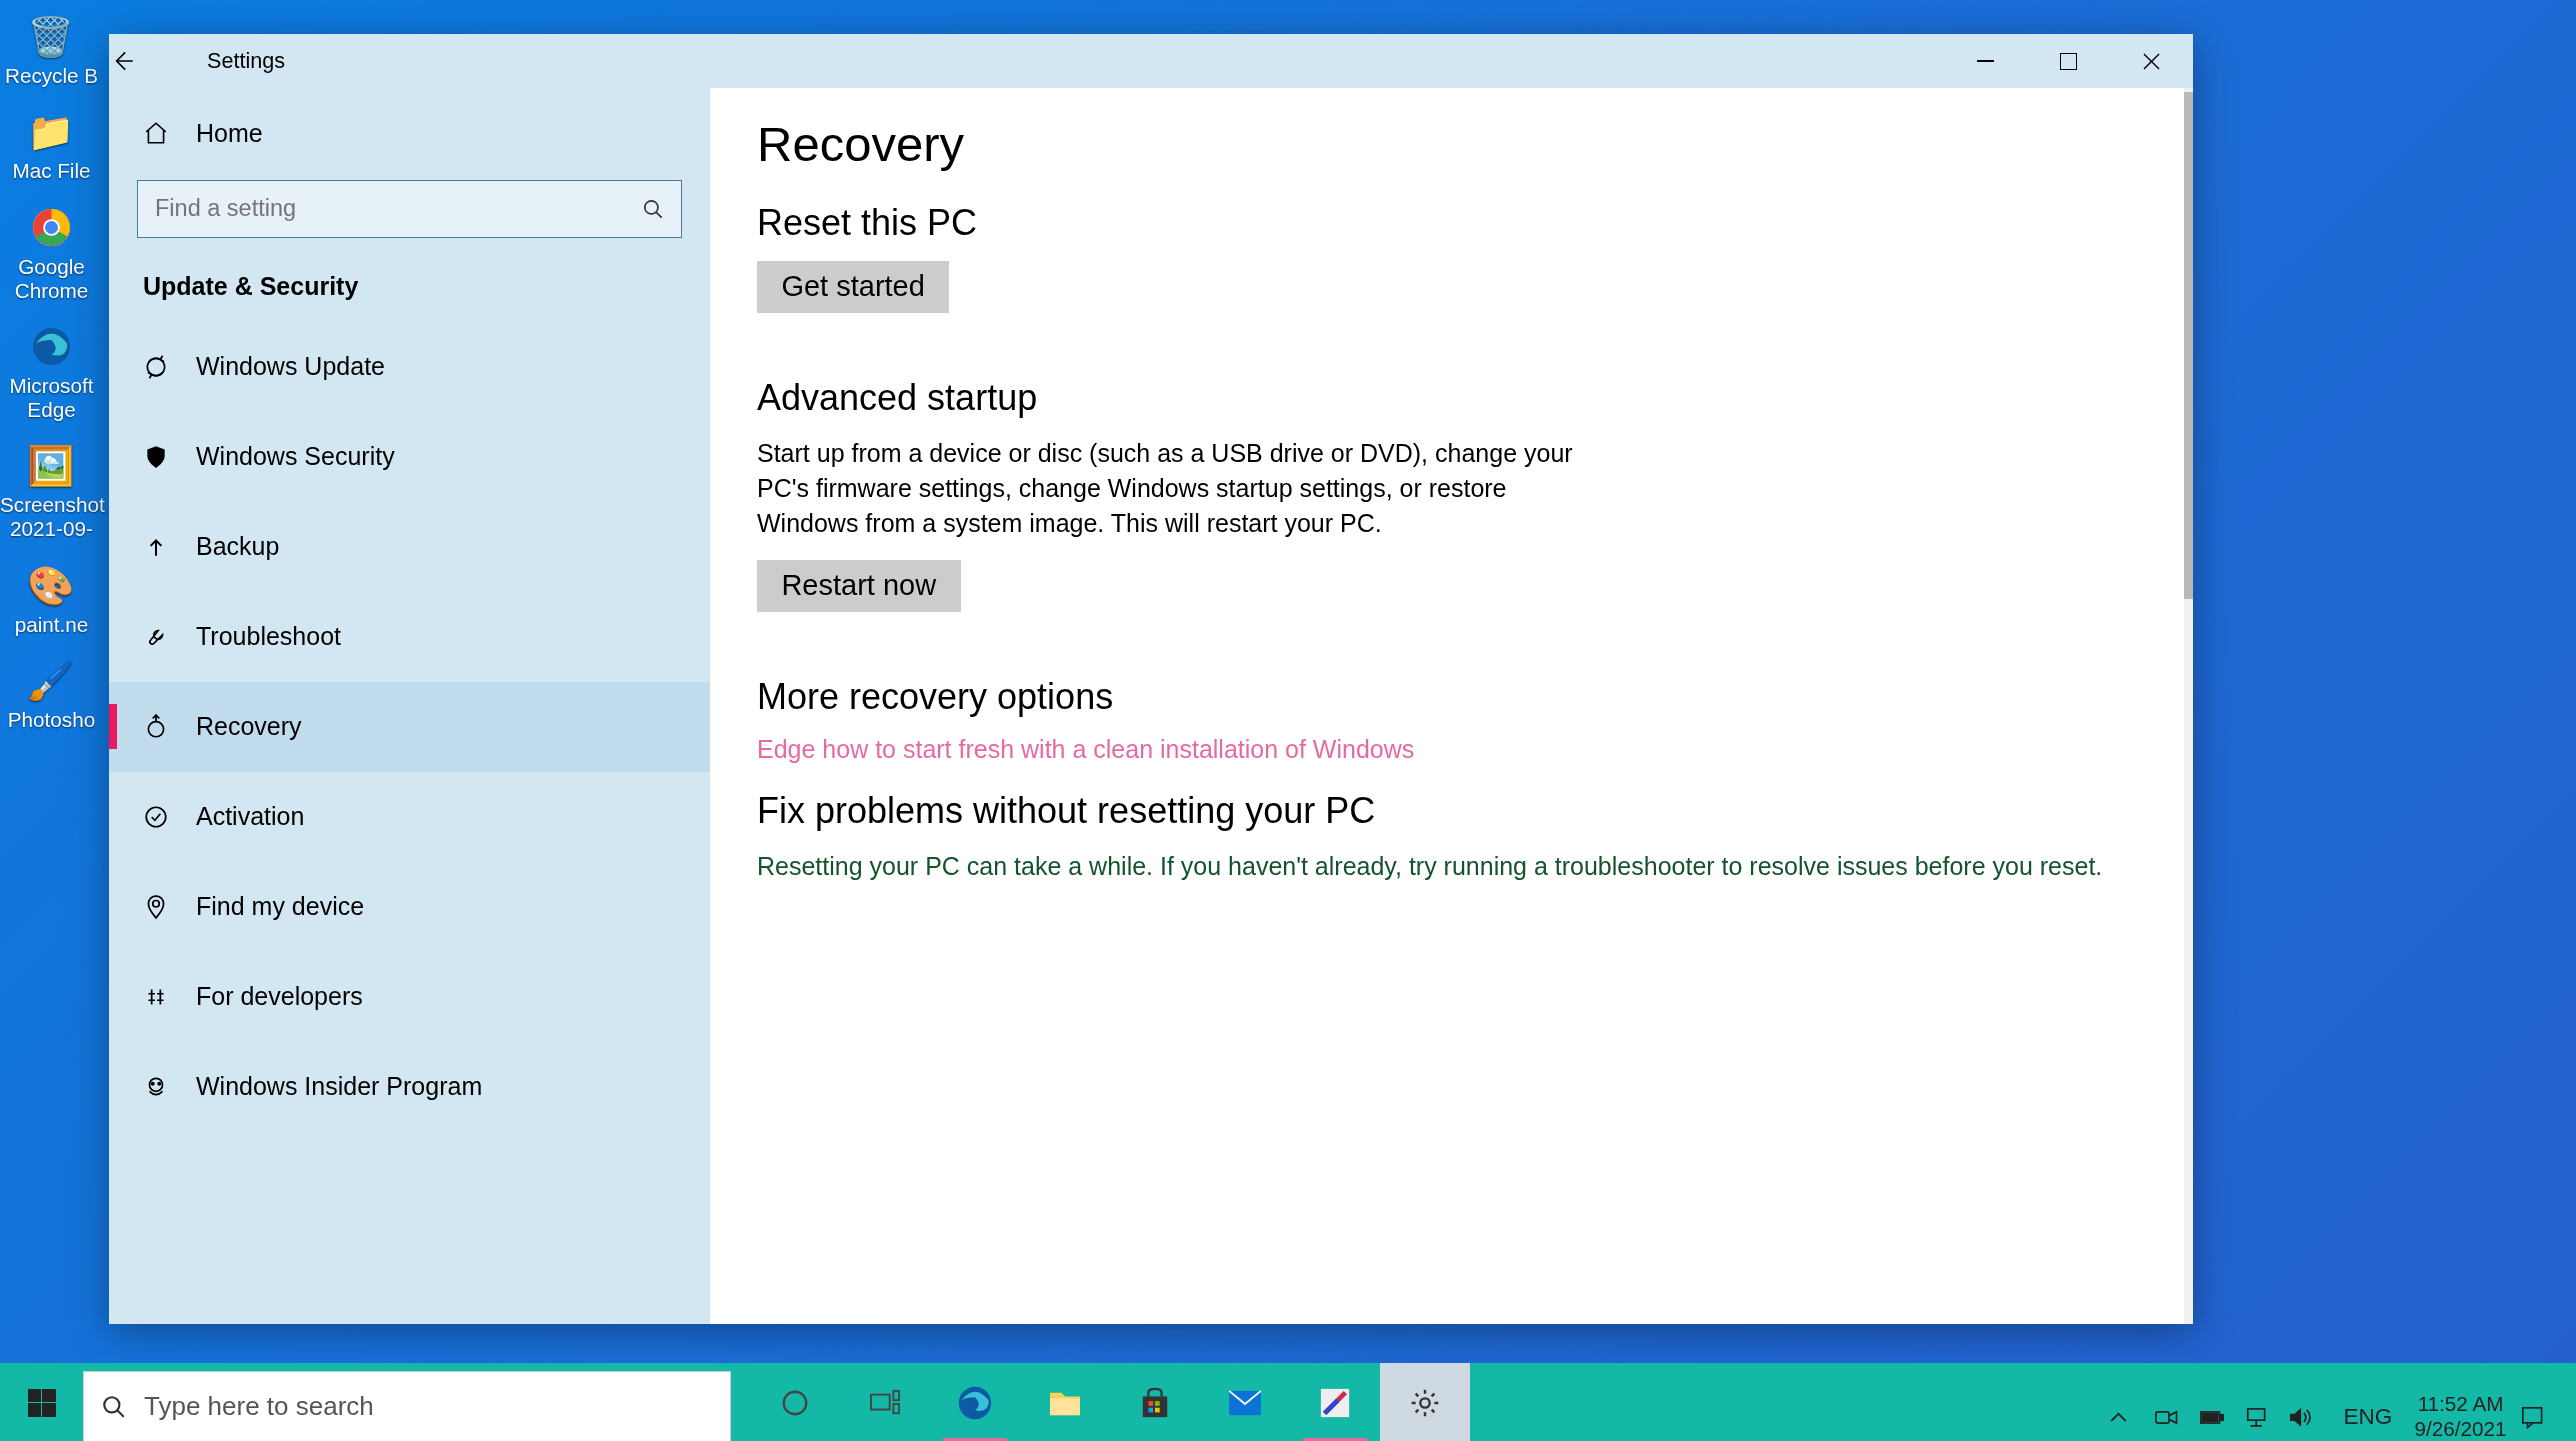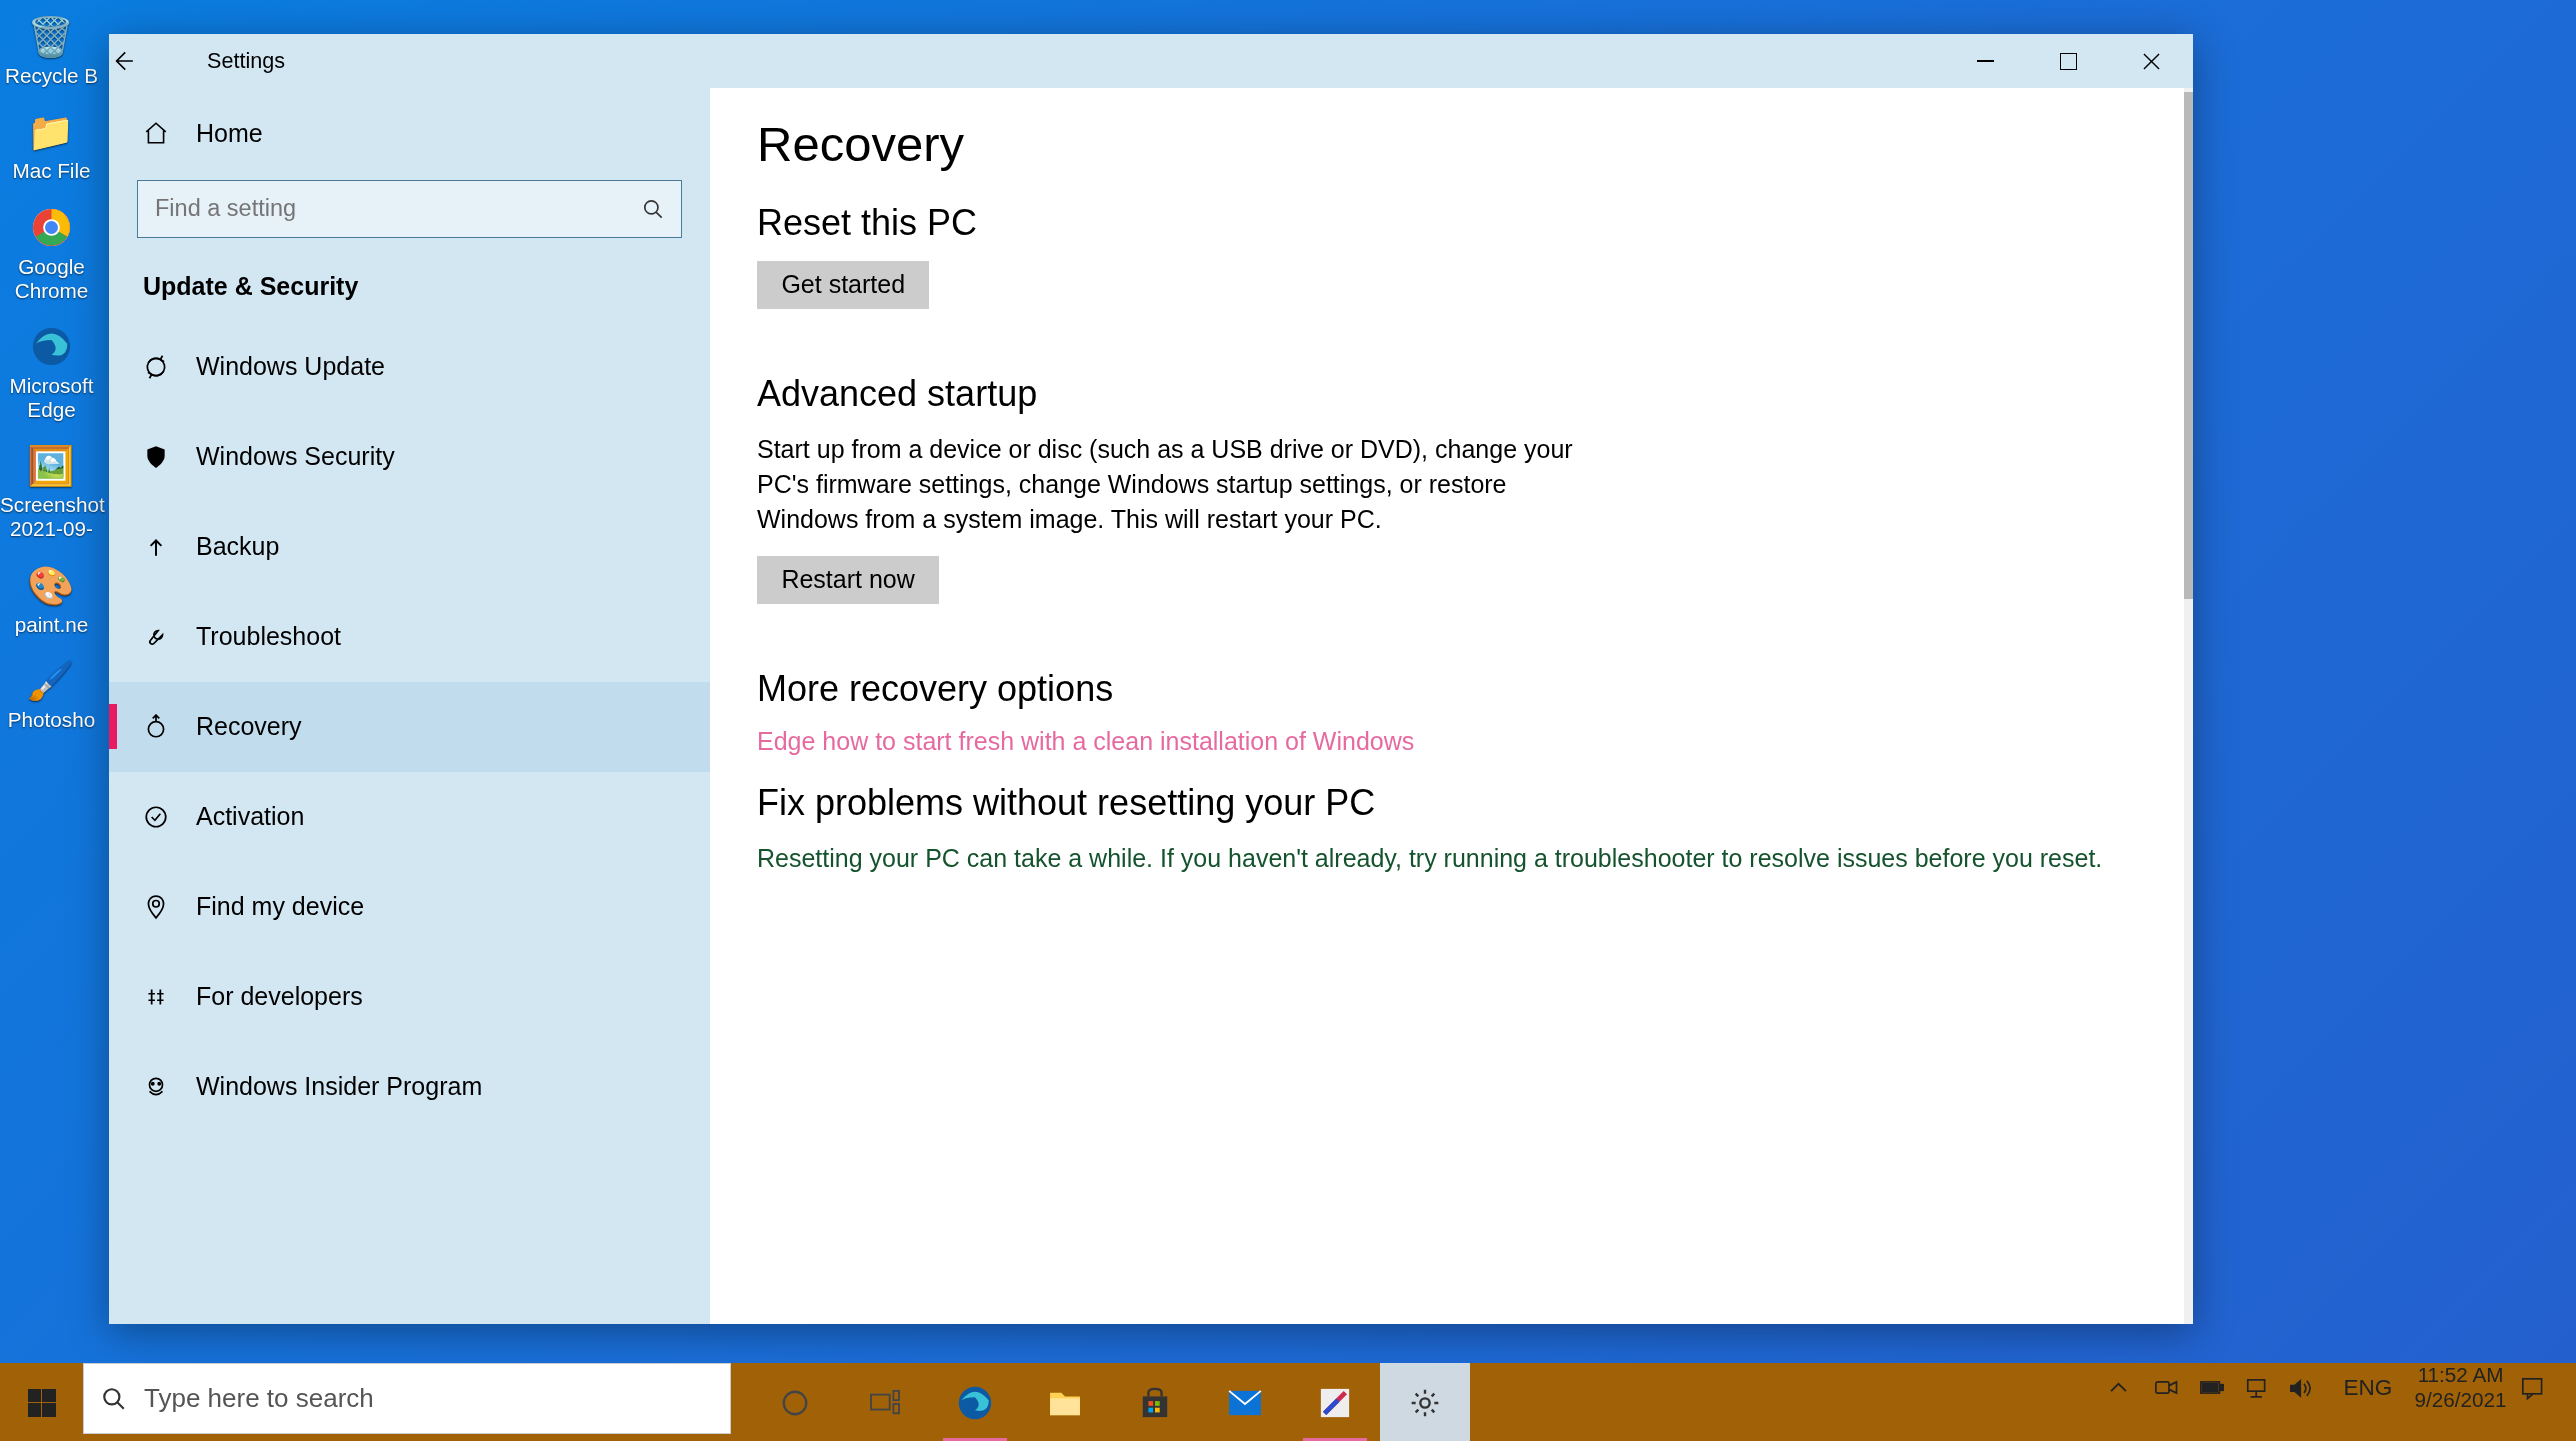--- a/index.html
+++ b/index.html
@@ -40,26 +40,26 @@
 .sb-item.sel { background: #c1dced; }
 .sb-item.sel::before { content: ""; position: absolute; left: 0; top: 22.5px; bottom: 22.5px; width: 7.5px; background: #e81b62; }
 
 .content { flex: 1; background: #fff; position: relative; overflow: hidden; padding: 28px 47px 0 47px; }
 .scrollbar { position: absolute; right: 0; top: 0; bottom: 0; width: 9.4px; background: #f0f0f0; }
 .scrollbar .thumb { position: absolute; left: 0; right: 0; top: 3.8px; height: 507px; background: #b9b9b9; }
 .h1 { font-size: 49px; font-weight: 400; color: #000; margin-bottom: 30px; }
 .h2 { font-size: 36px; font-weight: 400; color: #000; margin-bottom: 17px; margin-top: 26px; }
 .p { font-size: 25px; color: #000; line-height: 1.4; max-width: 845px; margin-bottom: 19px; }
 .p.grey { color: #14532d; max-width: 1352px; }
-.btn { display: inline-block; background: #cccccc; padding: 9.4px 24.4px; font-size: 25px; color: #000; border: none; }
+.btn { display: inline-block; background: #cccccc; padding: 9.4px 24.4px; font-size: 29px; color: #000; border: none; }
 .btn + .sp { display: block; height: 38px; }
 .link { font-size: 25px; color: #e66aa0; }
 
 
-.taskbar { position: absolute; left: 0; right: 0; bottom: 0; height: 79px; background: #a16207; display: flex; align-items: flex-start; }
+.taskbar { position: absolute; left: 0; right: 0; bottom: 0; height: 79px; background: #14b8a6; display: flex; align-items: flex-end; }
 .start { width: 83px; height: 79px; display: flex; align-items: center; justify-content: center; }
 .winlogo { width: 28px; height: 28px; display: grid; grid-template: 1fr 1fr / 1fr 1fr; gap: 1.9px; }
 .winlogo span { background: #222; }
 .searchbox { height: 71px; width: 648px; background: #fff; border: 0.9px solid #ccc; display: flex; align-items: center; padding: 0 17px; margin-right: 19px; }
 .searchbox .sic { font-size: 26px; margin-right: 17px; color: #333; }
 .searchbox span.txt { font-size: 26px; color: #555; }
 .tb-icons { display: flex; align-items: center; height: 79px; }
 .tb-ic { width: 90px; height: 79px; display: flex; align-items: center; justify-content: center; font-size: 32px; position: relative; }
 .tb-ic.active::after { content: ""; position: absolute; bottom: 0; left: 13px; right: 13px; height: 3.8px; background: #e66aa0; }
 .tb-ic.sel { background: #cfd9e2; }

